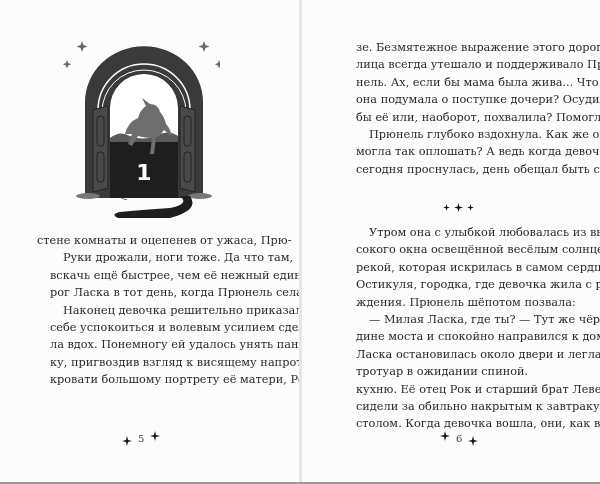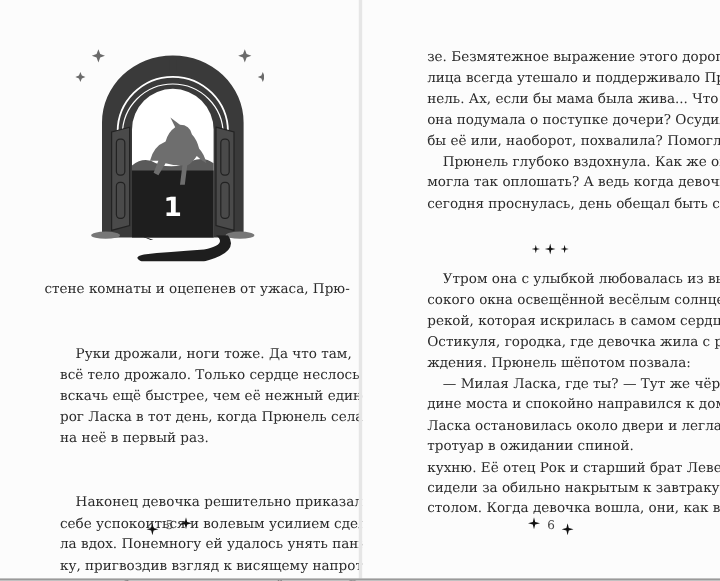--- a/index.html
+++ b/index.html
@@ -7,21 +7,21 @@
          font-family:"DejaVu Serif", "Liberation Serif", serif; color:#2a2a2a; }
   .page { position:absolute; top:0; height:482px; background:#fcfcfc; }
   .page-left { left:0; width:300px; }
   .page-right { left:302px; width:298px; }
   .gutter { position:absolute; left:299px; top:0; width:3px; height:482px; background:#e6e6e6; }
   .bottom-rule { position:absolute; left:0; top:482px; width:600px; height:2px; background:#9a9a9a; }
   .text { position:absolute; font-size:11.3px; line-height:17.4px; text-align:justify; }
   .left-text { left:37px; top:232px; width:207px; }
   .right-text { left:356px; top:39px; width:207px; }
   .text p { margin:0; text-indent:0; }
-  .text p.ind { text-indent:13px;margin-top:37px; }
+  .text p.ind { text-indent:13px; }
   .text p .line { display:block; text-align:justify; text-align-last:justify; white-space:nowrap; }
   .text p .line.last { text-align-last:left; }
   .dropcap { font-family:"Liberation Serif", serif; font-weight:bold; font-size:30px; line-height:20px; vertical-align:-1px; color:#1a1a1a; margin-right:1px; }
   .folio { position:absolute; top:430px; font-size:10px; color:#444; display:flex; align-items:center; }
   .star { display:inline-block; width:10px; height:10px; }
   .asterism { position:absolute; left:443px; top:203px; display:flex; gap:4px; align-items:center; }
   .illustration { position:absolute; left:60px; top:30px; width:160px; height:170px; }
 </style>
 </head>
 <body>
@@ -68,24 +68,22 @@
   <svg style="position:absolute;left:90px;top:196px;" width="120" height="22" viewBox="0 0 120 22">
     <path d="M30 0 L90 0 Q100 8 80 12 Q50 14 30 16 Q20 18 28 22 L80 22 Q110 14 100 0 Z" fill="#1e1e1e"></path>
   </svg>
 
   <div class="text left-text">
     <p>
       <span class="line">стене комнаты и оцепенев от ужаса, Прю-</span>
     </p>
     <p class="ind">
       <span class="line" style="padding-left:13px">Руки дрожали, ноги тоже. Да что там,</span>
-      <span class="line">всё тело дрожало. Только сердце неслось</span>
       <span class="line">вскачь ещё быстрее, чем её нежный едино-</span>
       <span class="line">рог Ласка в тот день, когда Прюнель села</span>
-      <span class="line last">на неё в первый раз.</span>
     </p>
     <p class="ind">
       <span class="line" style="padding-left:13px">Наконец девочка решительно приказала</span>
       <span class="line">себе успокоиться и волевым усилием сдела-</span>
       <span class="line">ла вдох. Понемногу ей удалось унять пани-</span>
       <span class="line">ку, пригвоздив взгляд к висящему напротив</span>
       <span class="line">кровати большому портрету её матери, Ро-</span>
     </p>
   </div>
 

